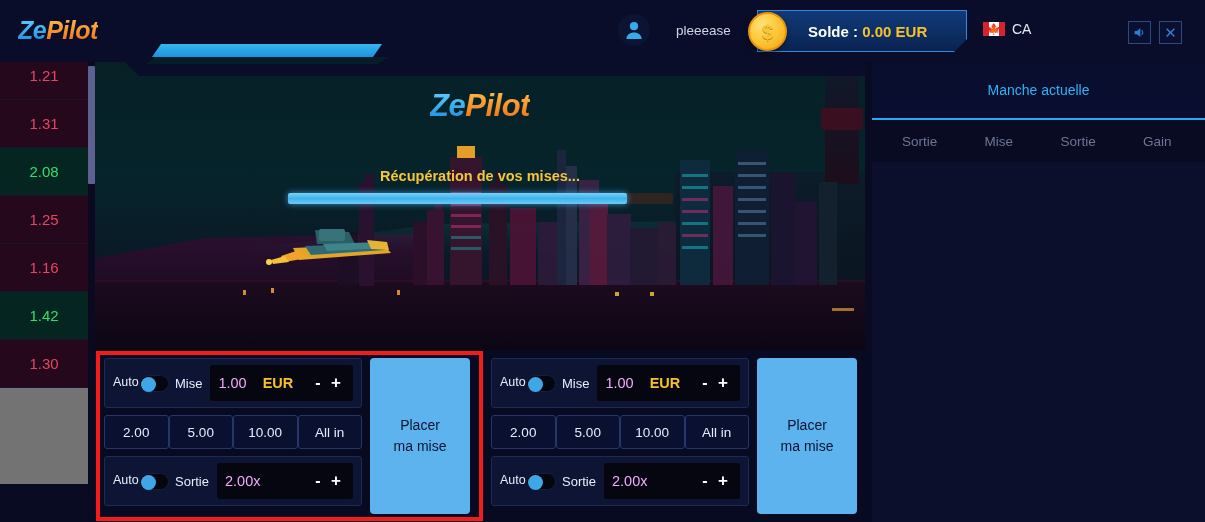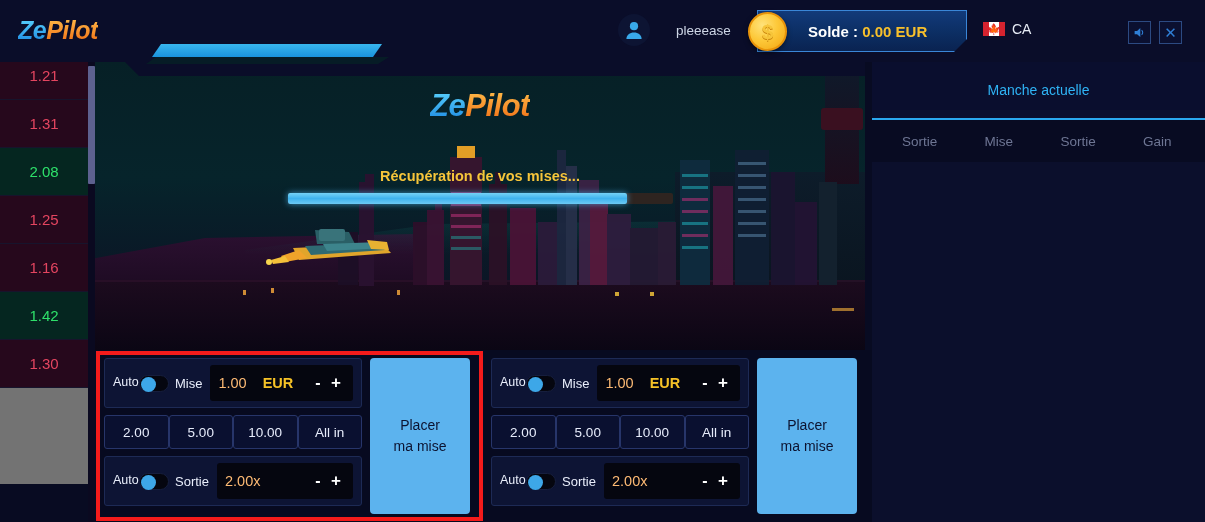--- a/index.html
+++ b/index.html
@@ -242,21 +242,21 @@
   }
   .toggle .knob {
     position: absolute; left: 1px; top: 1px; width: 15px; height: 15px;
     border-radius: 50%; background: #3da7e8;
   }
   .field-label { color: #e9eefb; font-size: 13px; margin: 0 8px 0 6px; white-space: nowrap; }
   .value-box {
     flex: 1; height: 36px; background: #05060f; border-radius: 3px;
     display: flex; align-items: center; padding: 0 8px;
   }
-  .value-num { color: #fdba74; font-size: 14.5px; }
+  .value-num { color: #f0abfc; font-size: 14.5px; }
   .value-cur { color: #f6c227; font-size: 14.5px; font-weight: bold; margin-left: 16px; }
   .spacer { flex: 1; }
   .step-btn { color: #ffffff; font-size: 17px; font-weight: bold; width: 18px; text-align: center; }
   .step-btn.minus { font-size: 16px; }
   .quick-row { display: flex; height: 34px; }
   .quick-btn {
     flex: 1; background: #0a1030; border: 1px solid #27356a; border-radius: 3px;
     display: flex; align-items: center; justify-content: center;
     color: #e7ecfb; font-size: 13.5px;
   }

